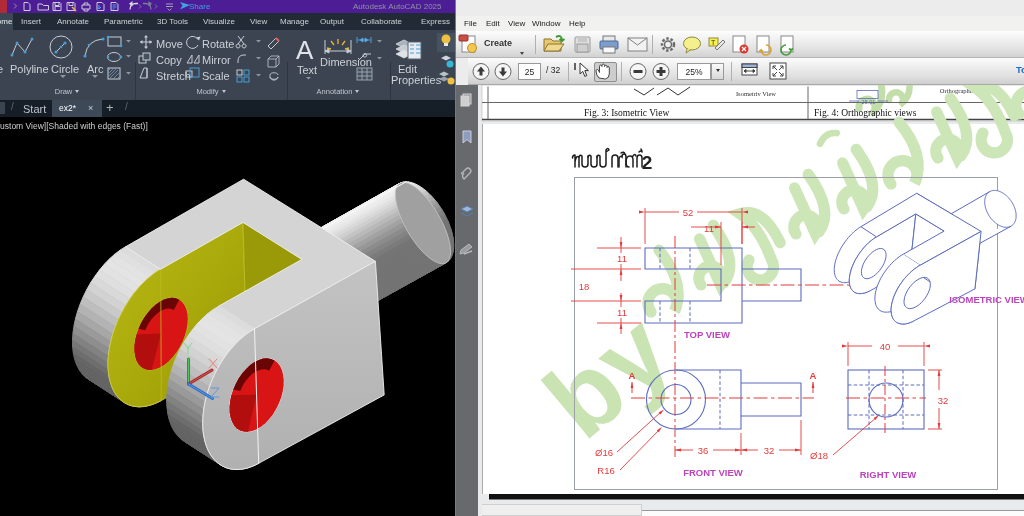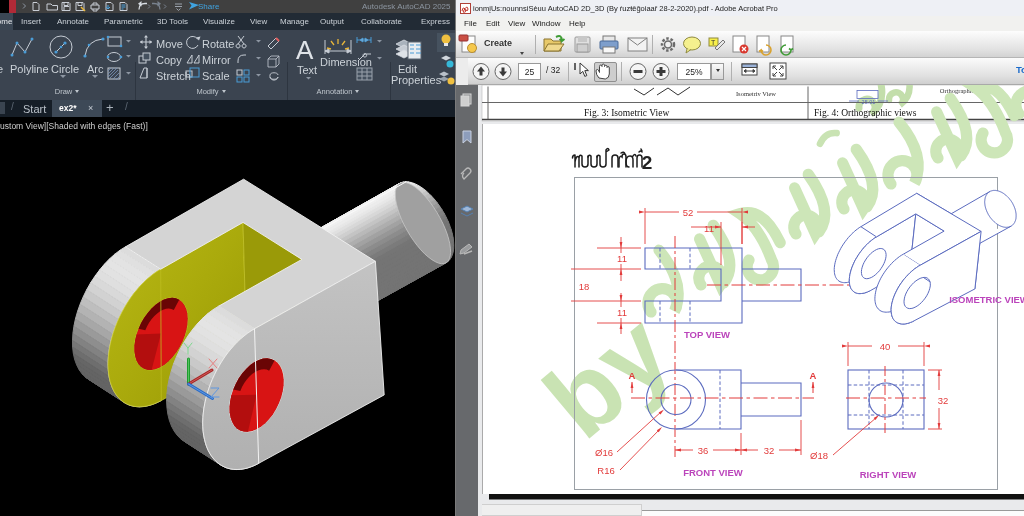--- a/index.html
+++ b/index.html
@@ -1,20 +1,20 @@
 <!DOCTYPE html>
 <html><head><meta charset="utf-8"><style>
 *{margin:0;padding:0;box-sizing:border-box}
 html,body{width:1024px;height:516px;overflow:hidden}
 body{font-family:"Liberation Sans",sans-serif;position:relative;background:#000}
 #page{position:absolute;left:0;top:0;width:1024px;height:516px;overflow:hidden}
 .abs{position:absolute}
 
 #acad{position:absolute;left:0;top:0;width:456px;height:516px;background:#000}
-#acad-title{position:absolute;left:9px;top:0;width:456px;height:21px;background:#404040;overflow:hidden}
+#acad-title{position:absolute;left:0;top:0;width:456px;height:21px;background:#4c1d95;overflow:hidden}
 #acad-tabs{position:absolute;left:0;top:13px;width:456px;height:17px;background:#222b35;overflow:hidden}
 #acad-ribbon{position:absolute;left:0;top:30px;width:456px;height:70px;background:#3b4450}
 #acad-ftabs{position:absolute;left:0;top:100px;width:456px;height:17px;background:#161e27}
 #acad-vp{position:absolute;left:0;top:117px;width:456px;height:399px;background:#000;overflow:hidden}
 .rtab{position:absolute;top:2px;font-size:8px;color:#ccd2d8;line-height:13px}
 .rlabel{position:absolute;top:57px;font-size:7.5px;color:#bfc6cd;text-align:center}
 .ritem{position:absolute;font-size:11px;color:#ccd2d8}
 .sep{position:absolute;top:32px;width:1px;height:66px;background:#2d3540}
 .dar{display:inline-block;width:0;height:0;border-left:2.5px solid transparent;border-right:2.5px solid transparent;border-top:3.5px solid;vertical-align:1px;margin-left:3px}
 
@@ -211,21 +211,21 @@
   <div class="ritem" style="left:391px;top:44px">Properties</div>
   <div class="rlabel" style="left:37px;width:60px">Draw<span class="dar"></span></div>
   <div class="rlabel" style="left:181px;width:60px">Modify<span class="dar"></span></div>
   <div class="rlabel" style="left:308px;width:60px">Annotation<span class="dar"></span></div>
  </div>
  <div id="acad-ftabs">
   <div class="abs" style="left:0;top:2px;width:5px;height:12px;background:#3a4450"></div>
   <div class="abs" style="left:11px;top:1px;color:#5d6773;font-size:10px">/</div>
   <div class="abs" style="left:23px;top:3px;color:#b9c0c8;font-size:11px">Start</div>
   <div class="abs" style="left:52px;top:0;width:50px;height:17px;background:#3d4957"></div>
-  <div class="abs" style="left:59px;top:3px;color:#fff;font-size:8.5px;font-weight:bold">ex2*</div>
+  <div class="abs" style="left:59px;top:3px;color:#fff;font-size:8.5px;font-weight:normal">ex2*</div>
   <div class="abs" style="left:88px;top:3px;color:#c8ced6;font-size:9px">×</div>
   <div class="abs" style="left:106px;top:0px;color:#aab2bb;font-size:13px">+</div>
   <div class="abs" style="left:125px;top:1px;color:#5d6773;font-size:10px">/</div>
  </div>
  <div id="acad-vp">
   <div class="abs" style="left:-16px;top:4px;color:#cfcfcf;font-size:8.5px;white-space:nowrap">[-][Custom View][Shaded with edges (Fast)]</div>
   <svg class="abs" style="left:0;top:0" width="456" height="399" viewBox="0 0 456 399">
 <defs>
 <linearGradient id="ygrad" x1="0" y1="0" x2="1" y2="1">
  <stop offset="0" stop-color="#b9b916"></stop>
@@ -398,27 +398,20 @@
 <line x1="188.5" y1="267" x2="212.5" y2="281.5" stroke="#5f97e0" stroke-width="1"></line>
 <path d="M188,231 l4,-5 m-8,0 l4,5 v6" stroke="#7fd88f" stroke-width="1" fill="none"></path>
 <path d="M209,242 l8,9 m0,-9 l-8,9" stroke="#e88080" stroke-width="1" fill="none"></path>
 <path d="M211,271 h8 l-8,9 h8" stroke="#5f97e0" stroke-width="1" fill="none"></path>
 </g>
         </svg>
  </div>
 </div>
 
 <div id="acro">
- <div id="acro-title">
-  <svg class="abs" style="left:4px;top:2.5px" width="11" height="11">
-          <rect x="0.5" y="0.5" width="10" height="10" fill="#fff" stroke="#b04038"></rect>
-          <path d="M2,8 q1,-5 3,-2 q2,4 -2,3 q4,-8 5,-3 q0.5,2.5 -3,1" stroke="#c03028" fill="none" stroke-width="1"></path>
-        </svg>
-  <div class="abs" style="left:17px;top:3.5px;font-size:7.5px;color:#1c1c1c;white-space:nowrap">ionmįUs:nounnsiSėuu AutoCAD 2D_3D (By ŕuzŧěğoiaař 28-2-2020).pdf - Adobe Acrobat Pro</div>
- </div>
  <div id="acro-menu">
   <div class="menu-i" style="left:8px">File</div>
   <div class="menu-i" style="left:30px">Edit</div>
   <div class="menu-i" style="left:52px">View</div>
   <div class="menu-i" style="left:76px">Window</div>
   <div class="menu-i" style="left:113px">Help</div>
  </div>
  <div id="acro-tb1">
 
 <svg class="abs" style="left:0;top:0" width="569" height="27">

